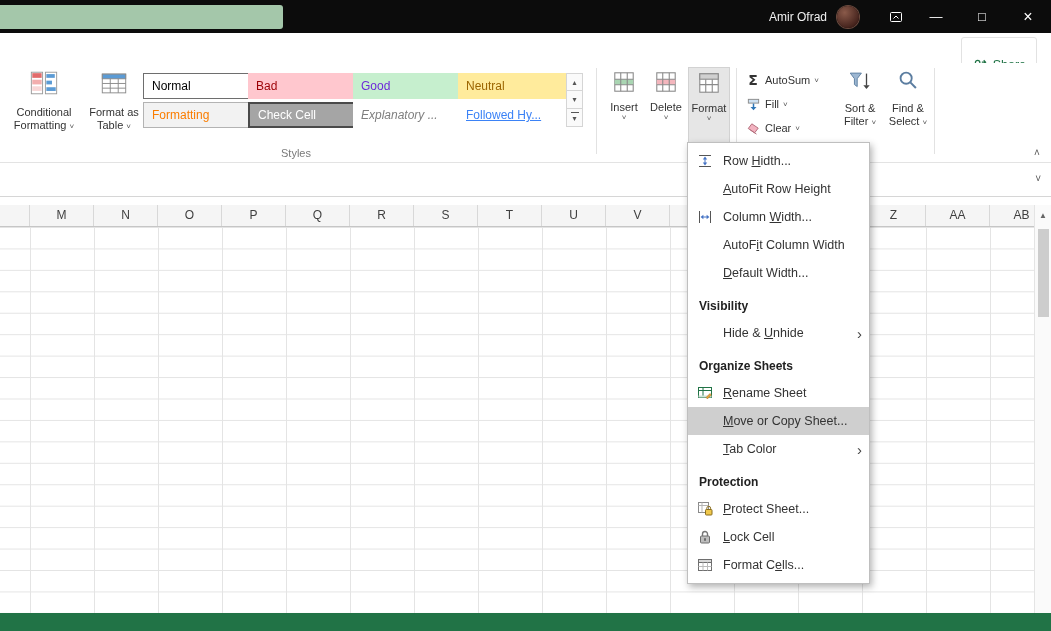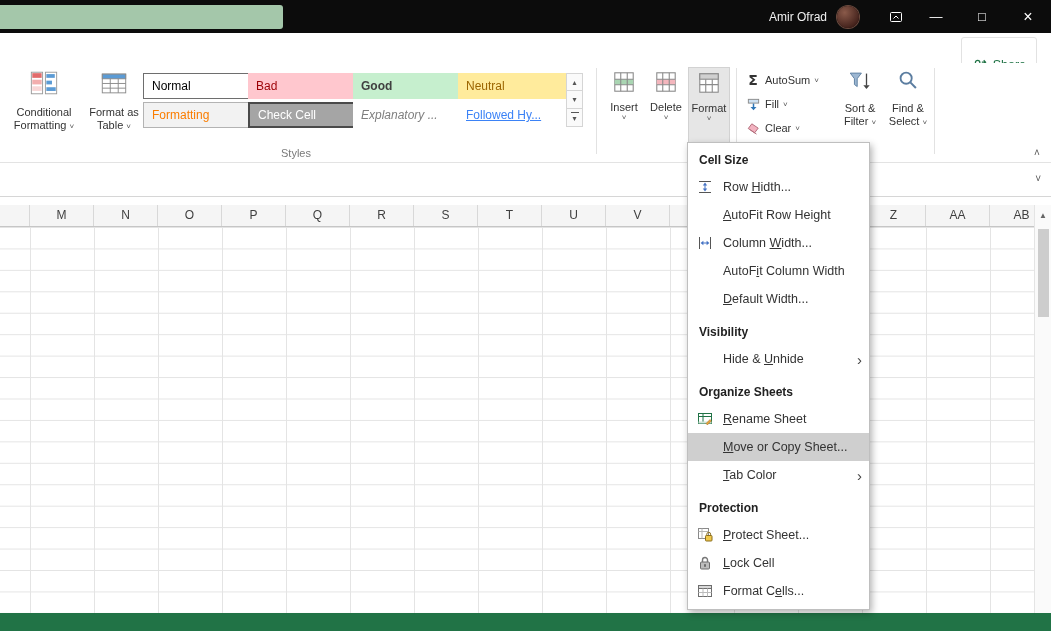--- a/index.html
+++ b/index.html
@@ -31,21 +31,21 @@
   .bigbtn .icon{margin:3px 0 5px;}
   .chev{font-size:8px;color:#555;}
   .vsep{position:absolute;top:5px;height:86px;width:1px;background:#e2e2e2;}
   .grp-label{position:absolute;top:84px;font-size:11px;color:#7a7a7a;text-align:center;cursor:default;}
 
   
   .style-cell{position:absolute;width:112px;height:26px;font-size:12px;line-height:26px;
               padding-left:8px;box-sizing:border-box;background:#fff;color:#000;cursor:pointer;white-space:nowrap;overflow:hidden;}
   .cell-normal{border:1px solid #6e6e6e;line-height:24px;}
   .cell-bad{background:#ffc7ce;color:#9c0006;}
-  .cell-good{background:#c6efce;color:#404040;font-weight:bold;}
+  .cell-good{background:#c6efce;color:#6d28d9;}
   .cell-neutral{background:#ffeb9c;color:#9c6500;}
   .cell-calc{background:#f2f2f2;color:#fa7d00;border:1px solid #b3b3b3;line-height:24px;}
   .cell-check{background:#a5a5a5;color:#fff;border:2px solid #4a4a4a;line-height:22px;}
   .cell-expl{color:#7f7f7f;font-style:italic;}
   .cell-followed{color:#3b82f6;text-decoration:underline;}
   .gal-arrows{position:absolute;left:566px;top:10px;width:17px;}
   .gal-arrow{width:17px;height:18px;box-sizing:border-box;border:1px solid #d5d5d5;background:#fafafa;
              display:flex;flex-direction:column;align-items:center;justify-content:center;font-size:8px;color:#555;cursor:pointer;}
   .gal-arrow + .gal-arrow{border-top:none;}
   .more-bar{width:8px;border-top:1.5px solid #555;margin-bottom:1px;}
@@ -326,21 +326,20 @@
     <div class="sb-up">
         <span>▲</span>
       </div>
     <div class="sb-thumb"></div>
   </div>
 
   <div class="statusbar"></div>
 
   <div class="format-menu">
 
-    <div class="menu-header">Cell Size</div>
 
     <div class="menu-item">
       <span class="mi-icon">
         <svg width="16" height="16" viewBox="0 0 16 16">
           <path d="M2 2.5h12M2 13.5h12" stroke="#555" fill="none"></path>
           <path d="M8 3.6L5.8 6.4h4.4z" fill="#4472c4"></path>
           <path d="M8 12.4L5.8 9.6h4.4z" fill="#4472c4"></path>
           <path d="M8 6v4" stroke="#4472c4" fill="none"></path>
         </svg>
       </span>

